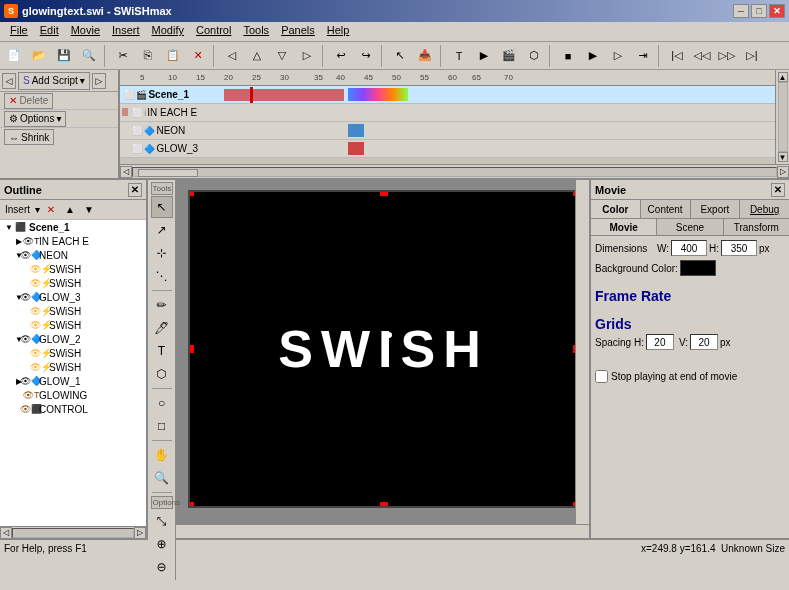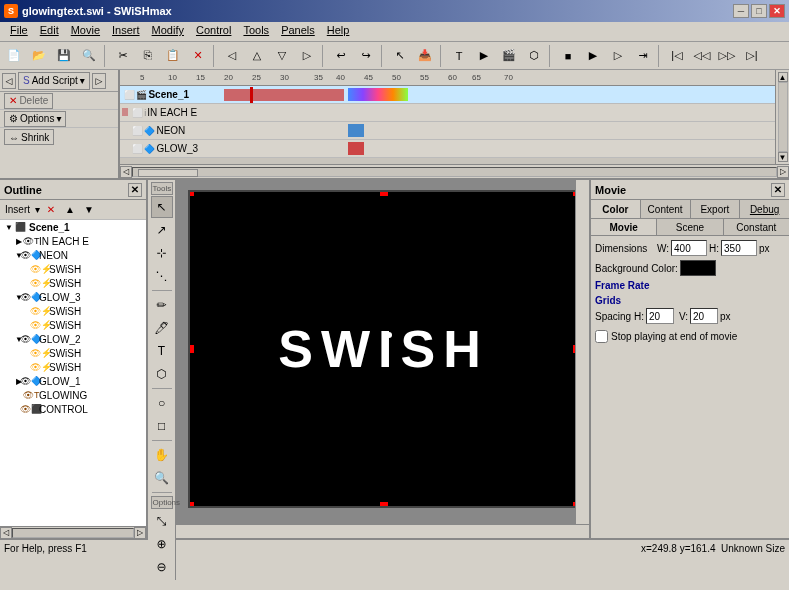--- a/index.html
+++ b/index.html
@@ -395,28 +395,29 @@
     .prop-row {
       display: flex; align-items: center;
       margin-bottom: 4px; gap: 2px;
     }
     .prop-label { font-size: 10px; min-width: 60px; }
     .prop-input {
       border: 1px inset #888;
       background: white;
       height: 16px; font-size: 10px;
       padding: 1px 2px;
+      text-align: center;
     }
     .prop-input-sm { width: 36px; }
     .color-swatch {
       width: 36px; height: 16px;
       border: 1px solid #444;
       cursor: pointer;
     }
-    .prop-section { font-weight: bold; font-size: 10px; color: #00008b; margin: 4px 0 2px; }
+    .prop-section { font-weight: bold; font-size: 14px; color: #00008b; margin: 12px 0 2px; }
     .radio-row { display: flex; align-items: center; gap: 2px; }
     .radio-btn { width: 10px; height: 10px; }
     .grid-icon { width: 16px; height: 14px; border: 1px solid #888; background: #d4d0c8; cursor: pointer; display: flex; align-items: center; justify-content: center; font-size: 7px; }
     .checkbox-row { display: flex; align-items: center; gap: 3px; }
 
     
     .status-bar {
       height: 18px;
       background: #d4d0c8;
       border-top: 2px solid #888;
@@ -803,21 +804,21 @@
     </div>
     <div class="movie-tabs">
       <div class="movie-tab active">Color</div>
       <div class="movie-tab">Content</div>
       <div class="movie-tab">Export</div>
       <div class="movie-tab">Debug</div>
     </div>
     <div class="movie-subtabs">
       <div class="movie-subtab active">Movie</div>
       <div class="movie-subtab">Scene</div>
-      <div class="movie-subtab">Constant</div>
+      <div class="movie-subtab">Transform</div>
     </div>
     <div class="movie-content">
 
       <div class="prop-row">
         <span class="prop-label">Dimensions</span>
         <span>W:</span>
         <input class="prop-input prop-input-sm" type="text" value="400" style="">
         <span>H:</span>
         <input class="prop-input prop-input-sm" type="text" value="350" style="">
         <span>px</span>
@@ -836,21 +837,21 @@
         <span>Grids</span>
       </div>
       <div class="prop-row">
         <span>Spacing H:</span>
         <input class="prop-input" style="width: 28px;" type="text" value="20">
         <span style="margin-left:3px;">V:</span>
         <input class="prop-input" style="width: 28px;" type="text" value="20">
         <span>px</span>
       </div>
 
-      <div class="checkbox-row" style="margin-top:6px;">
+      <div class="checkbox-row" style="margin-top:20px;">
         <input type="checkbox" style="">
         <span>Stop playing at end of movie</span>
       </div>
     </div>
   </div>
 
 </div>
 
 <div class="status-bar">
   <span>For Help, press F1</span>

